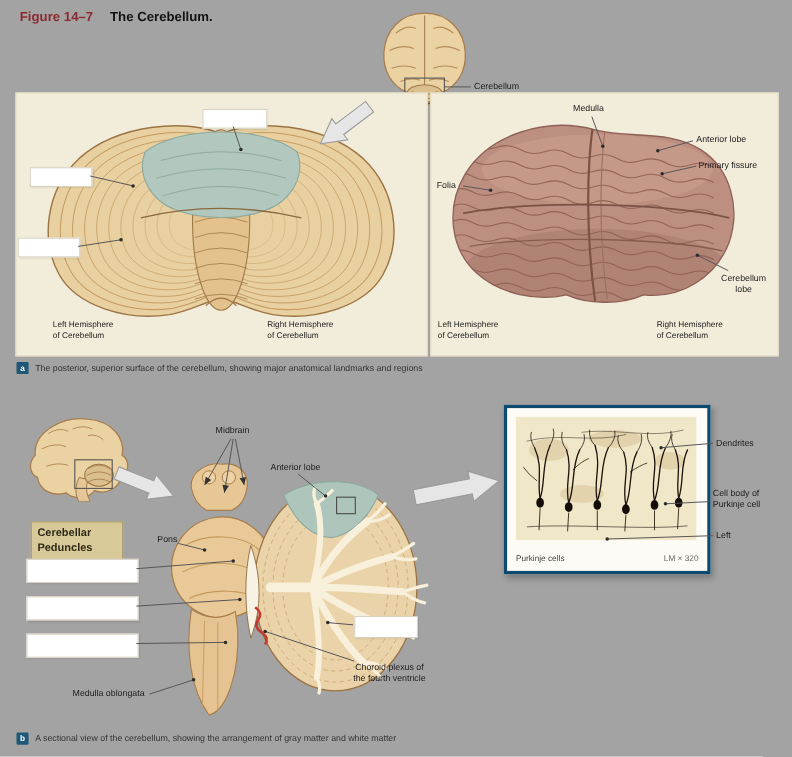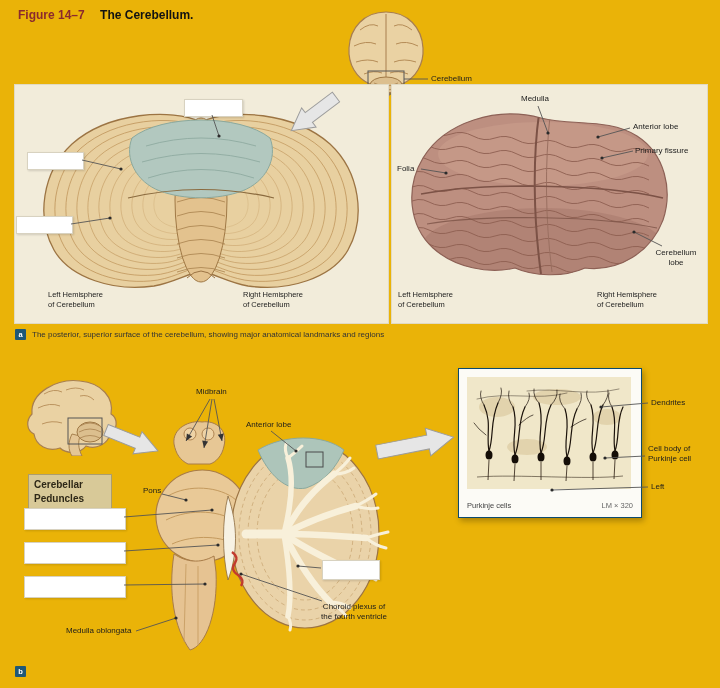--- a/index.html
+++ b/index.html
@@ -1,37 +1,37 @@
 <!DOCTYPE html>
 <html><head>
 <meta charset="utf-8">
 <style>
   html,body{margin:0;padding:0;background:#fff;}
-  .page{position:relative;width:720px;height:688px;background:#eab308;overflow:hidden;
+  .page{position:relative;width:720px;height:688px;background:#a3a3a3;overflow:hidden;
         font-family:"Liberation Sans",sans-serif;}
   .abs{position:absolute;}
   svg.abs{display:block;}
   .hdr{position:absolute;left:18px;top:8px;font-size:12px;font-weight:bold;}
   .hdr .num{color:#8b2a2e;}
   .hdr .ttl{color:#121212;margin-left:12px;}
   .panelbg{position:absolute;background:#f2ecda;border:1px solid #e1dac3;}
   .lbl{position:absolute;font-size:8px;line-height:1.25;color:#1c1c1c;}
   .pre{white-space:pre-line;}
   .ctr{text-align:center;}
   .hemi{position:absolute;font-size:7.5px;font-weight:normal;
         white-space:pre-line;line-height:1.3;color:#1c1c1c;}
   .blank{position:absolute;background:#fff;border:1px solid #d8d2c0;
          box-shadow:1px 1px 2px rgba(0,0,0,.14);}
   .cap{position:absolute;display:flex;gap:6px;align-items:flex-start;}
   .cap .mk{flex:0 0 auto;width:11px;height:11px;background:#1f5876;color:#fff;
            font-size:7.5px;font-weight:bold;text-align:center;line-height:11px;border-radius:1px;}
   .cap .tx{font-size:8px;color:#333;padding-top:1px;}
   .hdrbox{position:absolute;background:#d8c998;border:1px solid #ac9d6d;font-size:10px;
           font-weight:bold;line-height:1.35;padding:3px 5px;white-space:pre-line;color:#2e2817;}
-  .frame{position:absolute;background:#fcfbf6;border:1px solid #0c4a6e;
+  .frame{position:absolute;background:#fcfbf6;border:3px solid #0c4a6e;
          box-shadow:2px 3px 6px rgba(0,0,0,.28);}
   .mphoto{position:absolute;left:8px;top:8px;width:164px;height:112px;background:#f0e7c9;overflow:hidden;}
   .mcap{position:absolute;left:8px;right:8px;bottom:7px;display:flex;justify-content:space-between;
         font-size:7.5px;color:#444;}
   .overlay{position:absolute;left:0;top:0;pointer-events:none;}
   .mag{color:#666;}
 </style>
 </head>
 <body>
 
@@ -323,20 +323,21 @@
       <span class="mag">LM × 320</span>
     </div>
   </div>
   <div class="lbl" style="left:651px;top:398px">Dendrites</div>
   <div class="lbl pre" style="left:648px;top:444px">Cell body of
 Purkinje cell</div>
   <div class="lbl" style="left:651px;top:482px">Left</div>
 
   <div class="cap" style="left:15px;top:666px;width:690px">
     <div class="mk">b</div>
+    <div class="tx">A sectional view of the cerebellum, showing the arrangement of gray matter and white matter</div>
   </div>
 
   <svg class="overlay" width="720" height="688" viewBox="0 0 720 688">
     <defs>
       <path id="arrowShape" d="M0,-6 L34,-6 L34,-12 L56,0 L34,12 L34,6 L0,6 Z"></path>
       <path id="arrowShapeLong" d="M0,-7 L52,-7 L52,-14 L78,0 L52,14 L52,7 L0,7 Z"></path>
     </defs>
     <g stroke="#555" stroke-width=".9" fill="none">
       <path d="M404,79 L428,79"></path>
       <path d="M212,115 L219,136"></path>

